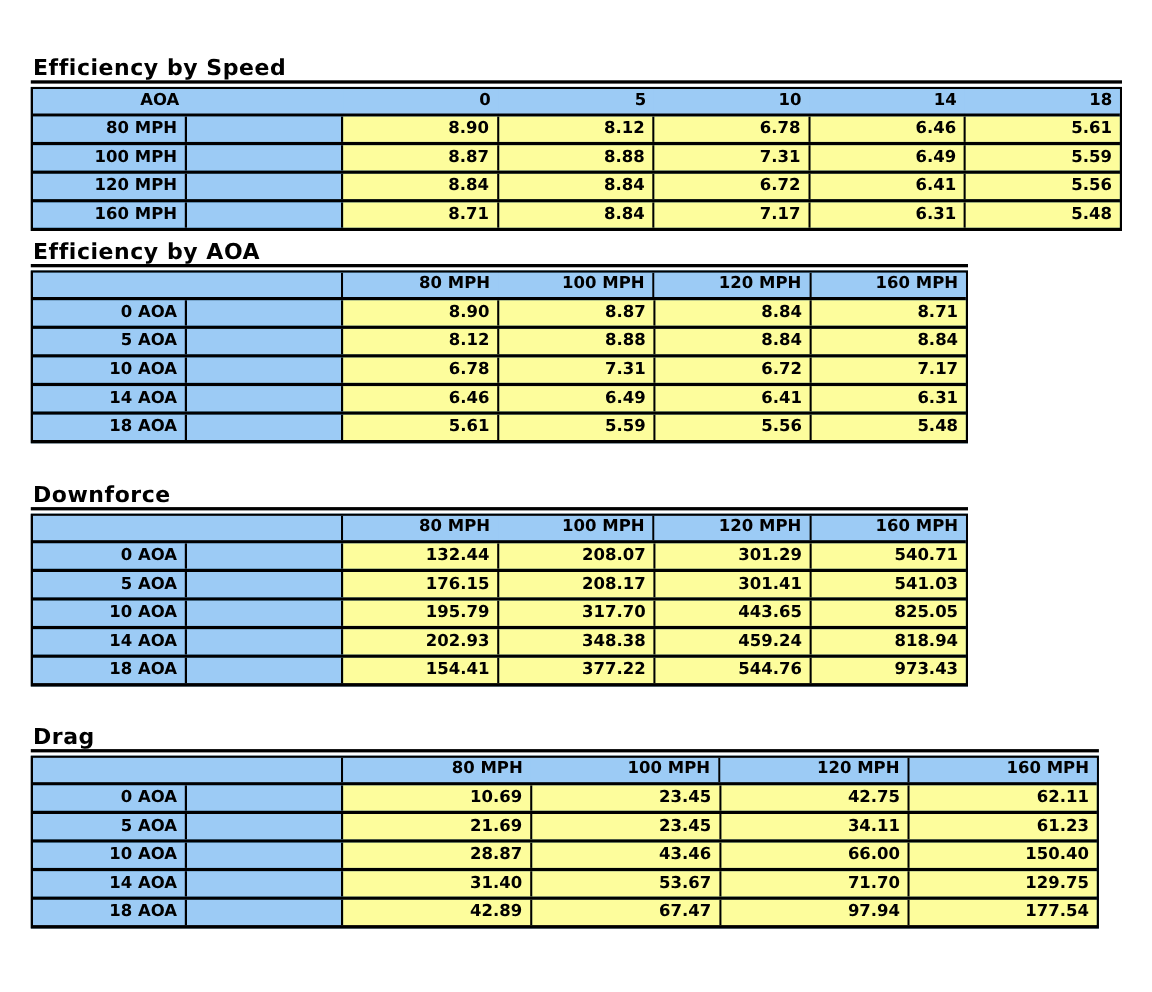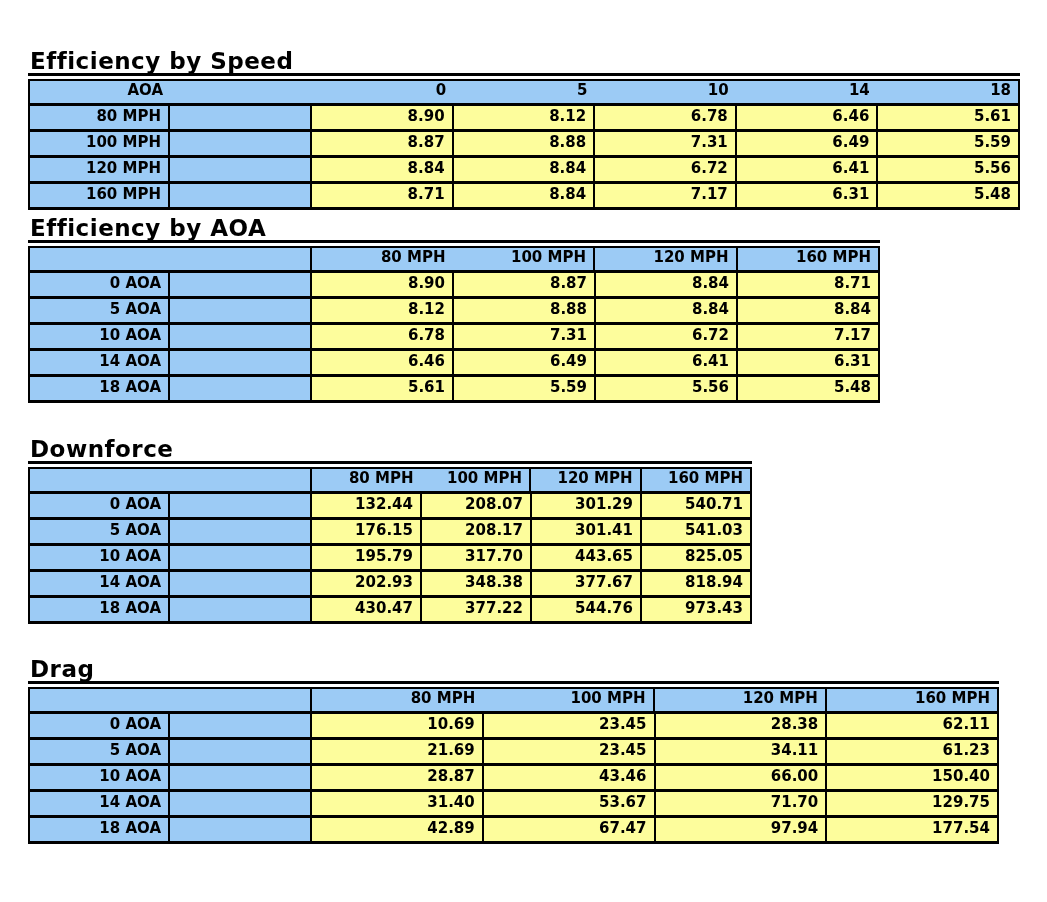--- a/index.html
+++ b/index.html
@@ -4,21 +4,21 @@
 <style>
   html,body{margin:0;padding:0;background:#fff;}
   body{
     width:1047px;height:902px;overflow:hidden;
     font-family:"DejaVu Sans","Liberation Sans",sans-serif;
     font-weight:bold;color:var(--text,#000);
   }
   .sheet{position:relative;width:1047px;height:902px;background:var(--bg,#fff);}
   .table-block{position:absolute;left:28px;}
   .title{
-    font-size:23px;line-height:22px;letter-spacing:.5px;
+    font-size:20px;line-height:22px;letter-spacing:.5px;
     padding:0 0 1px 2px;margin:0 0 3px 0;
     border-bottom:3px solid var(--border,#000);
   }
   .grid{
     border:2px solid var(--border,#000);
     border-bottom-width:3px;
     background:#0c4a6e;
   }
   .row{display:flex;height:23px;border-bottom:3px solid var(--border,#000);}
   .row:last-child{border-bottom:none;}
@@ -141,21 +141,21 @@
           <div class="cell label brd-r">18 AOA</div>
           <div class="cell spacer brd-r"></div>
           <div class="cell val brd-r">5.61</div>
           <div class="cell val brd-r">5.59</div>
           <div class="cell val brd-r">5.56</div>
           <div class="cell val">5.48</div>
         </div>
       </div>
   </section>
 
-  <section class="table-block" style="top:438px;width:724px;">
+  <section class="table-block" style="top:438px;width:852px;">
     <h2 class="title">Downforce</h2>
     <div class="grid">
         <div class="row header">
           <div class="cell corner-merged brd-r"></div>
           <div class="cell hcol">80 MPH</div>
           <div class="cell hcol brd-r">100 MPH</div>
           <div class="cell hcol brd-r">120 MPH</div>
           <div class="cell hcol">160 MPH</div>
         </div>
         <div class="row">
@@ -180,27 +180,27 @@
           <div class="cell val brd-r">195.79</div>
           <div class="cell val brd-r">317.70</div>
           <div class="cell val brd-r">443.65</div>
           <div class="cell val">825.05</div>
         </div>
         <div class="row">
           <div class="cell label brd-r">14 AOA</div>
           <div class="cell spacer brd-r"></div>
           <div class="cell val brd-r">202.93</div>
           <div class="cell val brd-r">348.38</div>
-          <div class="cell val brd-r">377.67</div>
+          <div class="cell val brd-r">459.24</div>
           <div class="cell val">818.94</div>
         </div>
         <div class="row">
           <div class="cell label brd-r">18 AOA</div>
           <div class="cell spacer brd-r"></div>
-          <div class="cell val brd-r">430.47</div>
+          <div class="cell val brd-r">154.41</div>
           <div class="cell val brd-r">377.22</div>
           <div class="cell val brd-r">544.76</div>
           <div class="cell val">973.43</div>
         </div>
       </div>
   </section>
 
   <section class="table-block" style="top:658px;width:971px;">
     <h2 class="title">Drag</h2>
     <div class="grid">
@@ -209,21 +209,21 @@
           <div class="cell hcol">80 MPH</div>
           <div class="cell hcol brd-r">100 MPH</div>
           <div class="cell hcol brd-r">120 MPH</div>
           <div class="cell hcol">160 MPH</div>
         </div>
         <div class="row">
           <div class="cell label brd-r">0 AOA</div>
           <div class="cell spacer brd-r"></div>
           <div class="cell val brd-r">10.69</div>
           <div class="cell val brd-r">23.45</div>
-          <div class="cell val brd-r">28.38</div>
+          <div class="cell val brd-r">42.75</div>
           <div class="cell val">62.11</div>
         </div>
         <div class="row">
           <div class="cell label brd-r">5 AOA</div>
           <div class="cell spacer brd-r"></div>
           <div class="cell val brd-r">21.69</div>
           <div class="cell val brd-r">23.45</div>
           <div class="cell val brd-r">34.11</div>
           <div class="cell val">61.23</div>
         </div>

